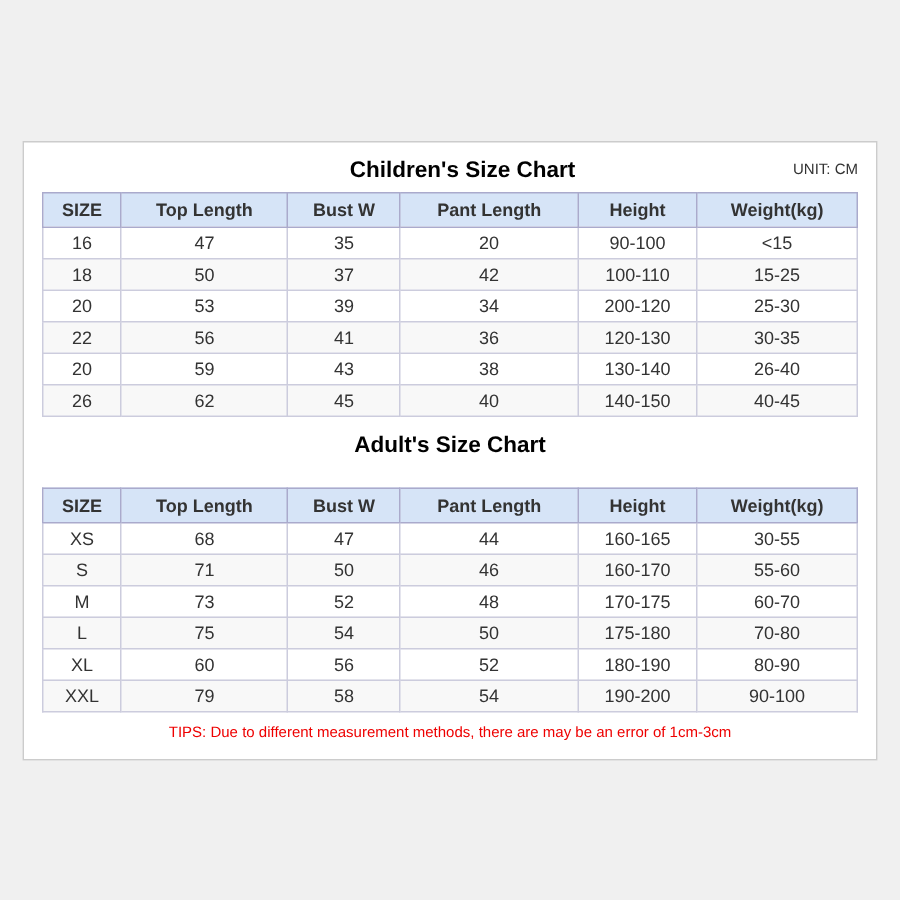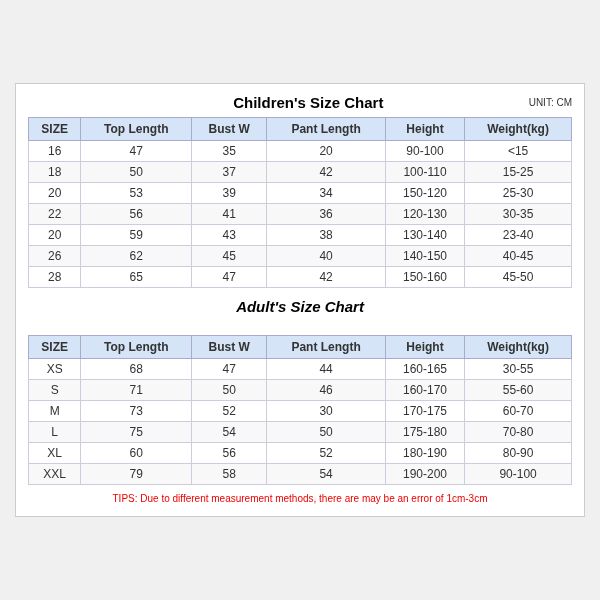--- a/index.html
+++ b/index.html
@@ -112,59 +112,51 @@
           <td>37</td>
           <td>42</td>
           <td>100-110</td>
           <td>15-25</td>
         </tr>
         <tr>
           <td>20</td>
           <td>53</td>
           <td>39</td>
           <td>34</td>
-          <td>150-120</td>
+          <td>200-120</td>
           <td>25-30</td>
         </tr>
         <tr>
           <td>22</td>
           <td>56</td>
           <td>41</td>
           <td>36</td>
           <td>120-130</td>
           <td>30-35</td>
         </tr>
         <tr>
           <td>20</td>
           <td>59</td>
           <td>43</td>
           <td>38</td>
           <td>130-140</td>
-          <td>23-40</td>
+          <td>26-40</td>
         </tr>
         <tr>
           <td>26</td>
           <td>62</td>
           <td>45</td>
           <td>40</td>
           <td>140-150</td>
           <td>40-45</td>
         </tr>
-        <tr>
-          <td>28</td>
-          <td>65</td>
-          <td>47</td>
-          <td>42</td>
-          <td>150-160</td>
-          <td>45-50</td>
-        </tr>
       </tbody>
   </table>
 
-  <div class="chart-title-row" style="margin-top:10px; margin-bottom:20px;font-style:italic;">
+  <div class="chart-title-row" style="margin-top:10px; margin-bottom:20px;">
     <div style="width:60px"></div>
     <div class="chart-title">Adult's Size Chart</div>
     <div style="width:60px"></div>
   </div>
 
   <table>
     <thead>
       <tr>
         <th>SIZE</th>
         <th>Top Length</th>
@@ -188,21 +180,21 @@
           <td>71</td>
           <td>50</td>
           <td>46</td>
           <td>160-170</td>
           <td>55-60</td>
         </tr>
         <tr>
           <td>M</td>
           <td>73</td>
           <td>52</td>
-          <td>30</td>
+          <td>48</td>
           <td>170-175</td>
           <td>60-70</td>
         </tr>
         <tr>
           <td>L</td>
           <td>75</td>
           <td>54</td>
           <td>50</td>
           <td>175-180</td>
           <td>70-80</td>

